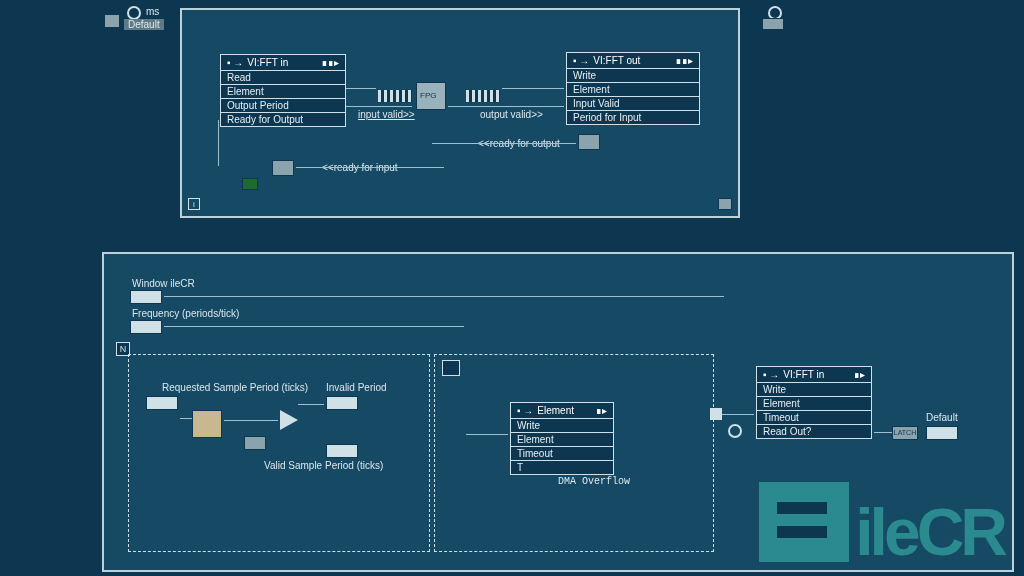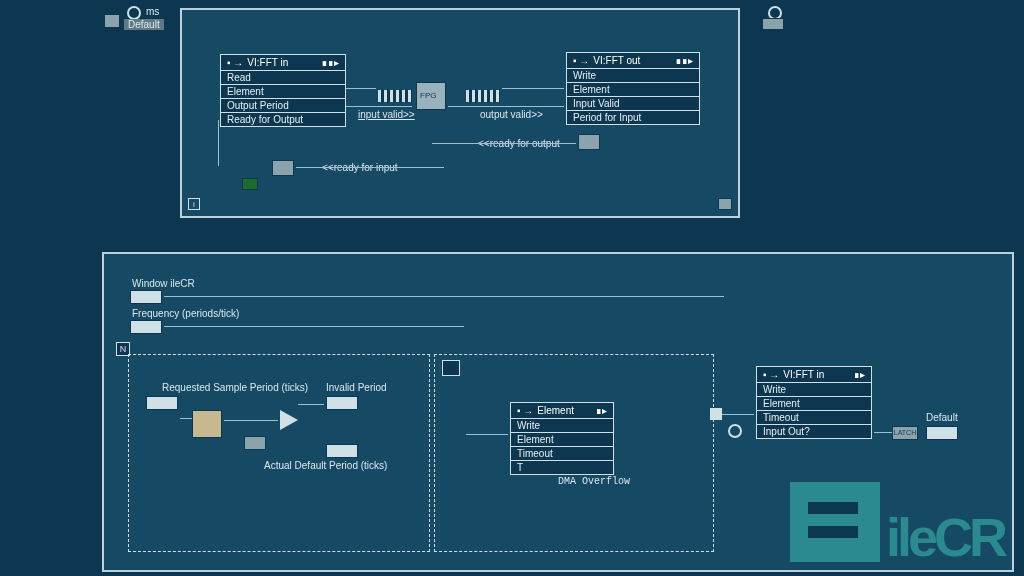--- a/index.html
+++ b/index.html
@@ -117,21 +117,21 @@
 
 .wire-h { position:absolute; height:1px; background:#9fc1cf; }
 .wire-v { position:absolute; width:1px; background:#9fc1cf; }
 
 
 .wm {
   position: absolute;
   right: 20px; bottom: 14px;
   color: #2b8a8f;
   font-weight: 900;
-  font-size: 54px;
+  font-size: 66px;
   letter-spacing: -4px;
   font-family: Arial, sans-serif;
   line-height: 0.9;
   display: flex;
   align-items: flex-end;
 }
 .wm .Fglyph {
   width: 90px; height: 80px;
   background: #2b8a8f;
   position: relative;
@@ -283,21 +283,21 @@
 
   <div class="iobox" style="left:88px; top:156px; width:30px; height:28px; background:#c7b890;"></div>
 
   <div class="iobox" style="left:140px; top:182px; width:22px; height:14px;"></div>
   <div class="tri" style="left:176px; top:156px;"></div>
 
   <div class="lbl" style="left:222px; top:128px;">Invalid Period</div>
   <div class="const" style="left:222px; top:142px;"></div>
 
   <div class="const" style="left:222px; top:190px;"></div>
-  <div class="lbl" style="left:160px; top:206px;">Actual Default Period (ticks)</div>
+  <div class="lbl" style="left:160px; top:206px;">Valid Sample Period (ticks)</div>
 
   <div class="wire-h" style="left:76px; top:164px; width:12px;"></div>
   <div class="wire-h" style="left:120px; top:166px; width:54px;"></div>
   <div class="wire-h" style="left:194px; top:150px; width:26px;"></div>
 
   <div class="mcall" style="left:406px; top:148px; width:104px;">
     <div class="mcall-hdr">
         <span class="arr">▪ →</span>
         <span>Element</span>
         <span style="margin-left:auto">∎▸</span>
@@ -316,21 +316,21 @@
 
   <div class="mcall" style="left:652px; top:112px; width:116px;">
     <div class="mcall-hdr">
         <span class="arr">▪ →</span>
         <span>VI:FFT in</span>
         <span style="margin-left:auto">∎▸</span>
       </div>
     <div class="mcall-row">Write</div>
     <div class="mcall-row">Element</div>
     <div class="mcall-row">Timeout</div>
-    <div class="mcall-row">Input Out?</div>
+    <div class="mcall-row">Read Out?</div>
   </div>
 
   <div class="lbl" style="left:822px; top:158px;">Default</div>
   <div class="iobox" style="left:788px; top:172px; width:26px; height:14px; background:#8aa3ad; color:#0d3750; font-size:7px; text-align:center; line-height:12px;">LATCH</div>
   <div class="const" style="left:822px; top:172px;"></div>
 
   <div class="wire-h" style="left:770px; top:178px; width:18px;"></div>
 </div>
 
 <div class="wm">

